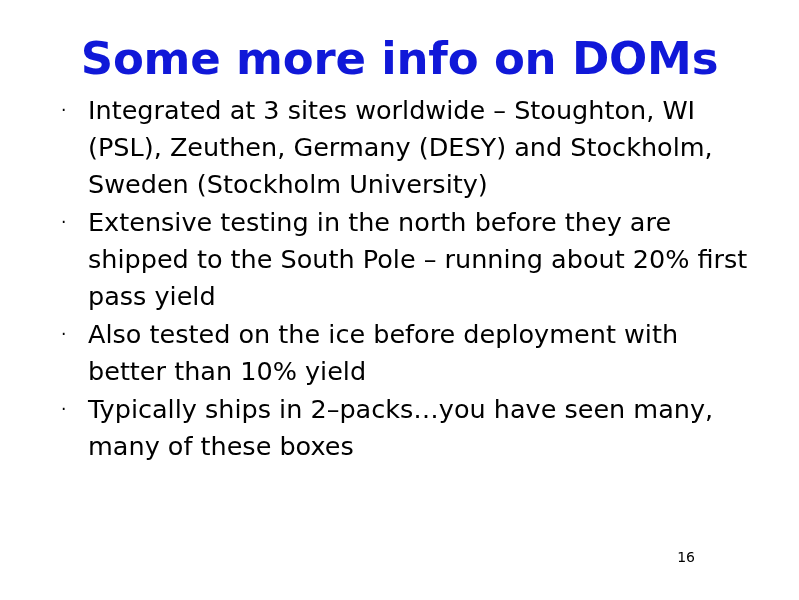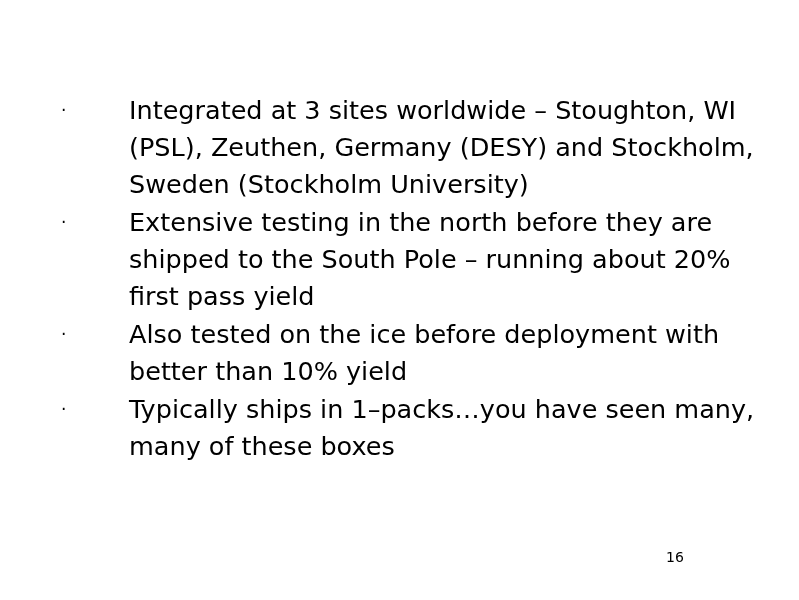--- a/index.html
+++ b/index.html
@@ -57,59 +57,59 @@
     left: 9px;
     top: 0;
     width: 14px;
     font-size: 17px;
     line-height: 37px;
     color: #000000;
     text-align: left;
   }
   .bullet-text {
     display: block;
-    margin-left: 41px;
   }
   .page-number {
     position: absolute;
     left: 655px;
     top: 548px;
     width: 40px;
-    text-align: center;
+    text-align: right;
     font-family: "DejaVu Sans", sans-serif;
     font-size: 14px;
     line-height: 18px;
     color: #000000;
   }
 </style>
 </head>
 <body>
 
 <div class="slide">
 
+  <div class="slide-title">Some more info on DOMs</div>
 
   <ul class="body-list">
 
     <li class="bullet-item">
       <span class="bullet-marker">·</span>
       <span class="bullet-text">Integrated at 3 sites worldwide – Stoughton, WI (PSL), Zeuthen, Germany (DESY) and Stockholm, Sweden (Stockholm University)</span>
     </li>
 
     <li class="bullet-item">
       <span class="bullet-marker">·</span>
       <span class="bullet-text">Extensive testing in the north before they are shipped to the South Pole – running about 20% first pass yield</span>
     </li>
 
     <li class="bullet-item">
       <span class="bullet-marker">·</span>
       <span class="bullet-text">Also tested on the ice before deployment with better than 10% yield</span>
     </li>
 
     <li class="bullet-item">
       <span class="bullet-marker">·</span>
-      <span class="bullet-text">Typically ships in 1–packs…you have seen many, many of these boxes</span>
+      <span class="bullet-text">Typically ships in 2–packs…you have seen many, many of these boxes</span>
     </li>
 
   </ul>
 
   <div class="page-number">16</div>
 
 </div>
 
 </body></html>

